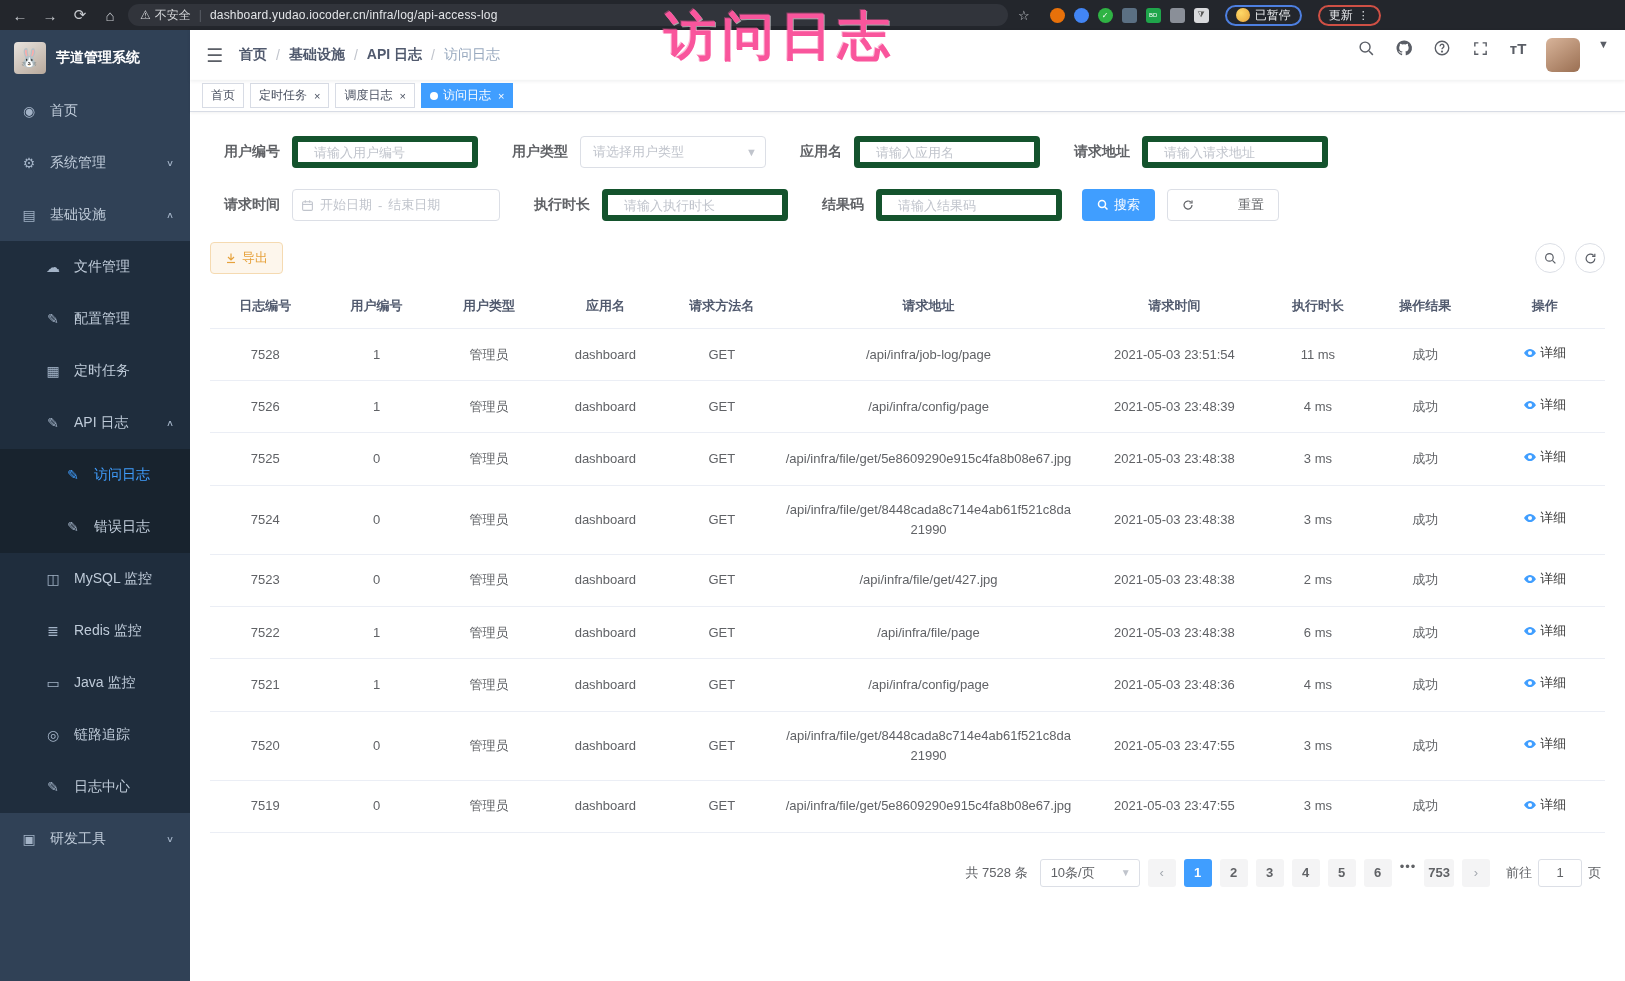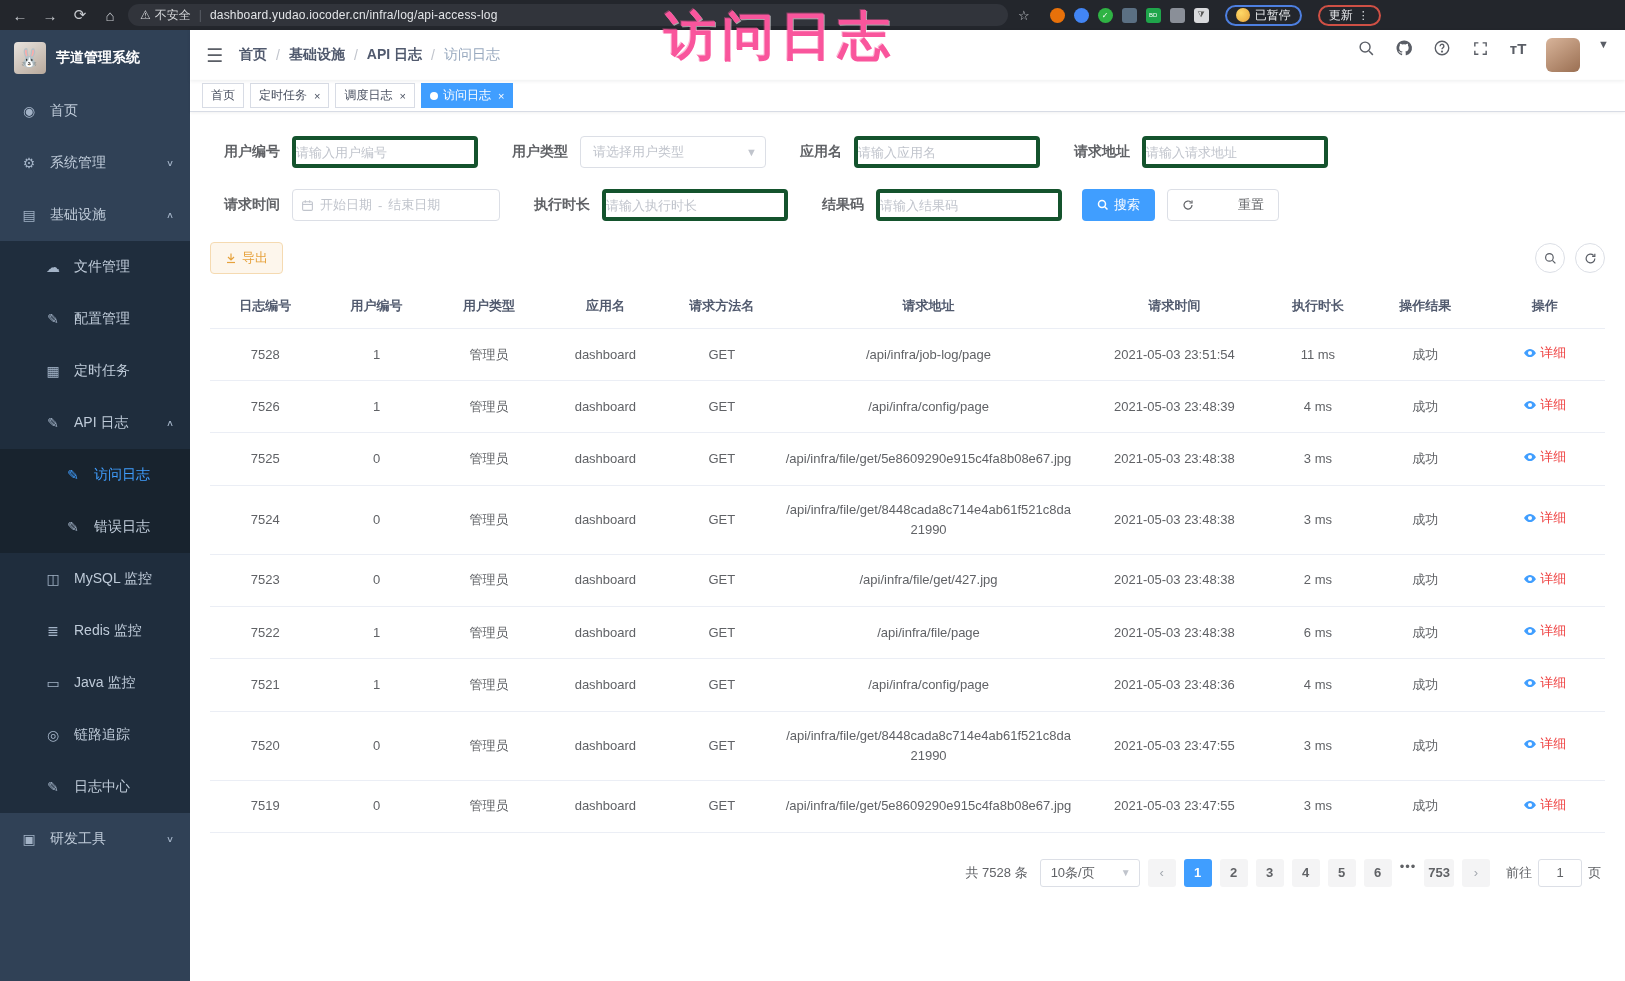--- a/index.html
+++ b/index.html
@@ -62,38 +62,38 @@
   .tag.active { background:#409EFF; border-color:#409EFF; color:#fff; }
   .tag.active .dot { display:inline-block; }
   .tag .close { font-size:11px; margin-left:2px; }
 
   
   .content { flex:1; padding:24px 20px 0 20px; position:relative; }
   .filter-row { display:flex; align-items:center; margin-bottom:21px; }
   .f-item { display:flex; align-items:center; margin-right:20px; }
   .f-label { font-size:14px; color:#606266; font-weight:600; text-align:right; padding-right:12px; white-space:nowrap; }
   .w70 { width:82px; } .w56 { width:68px; }
-  .f-input { height:32px; border:4px solid #14532d; border-radius:4px; padding:0 0; font-size:13px; color:#606266; width:186px; outline:none; font-family:inherit; }
+  .f-input { height:32px; border:6px solid #14532d; border-radius:4px; padding:0 16px; font-size:13px; color:#606266; width:186px; outline:none; font-family:inherit; }
   .f-input::placeholder { color:#c0c4cc; }
   .f-select { height:32px; border:1px solid #dcdfe6; border-radius:4px; width:186px; display:flex; align-items:center; padding:0 8px 0 12px; color:#c0c4cc; font-size:13px; cursor:pointer; }
   .f-select .caret { margin-left:auto; color:#c0c4cc; font-size:11px; }
   .f-daterange { height:32px; border:1px solid #dcdfe6; border-radius:4px; width:208px; display:flex; align-items:center; padding:0 8px; gap:6px; color:#c0c4cc; font-size:13px; }
   .btn { height:32px; border-radius:4px; font-size:13px; display:inline-flex; align-items:center; gap:5px; padding:0 14px; cursor:pointer; border:1px solid transparent; font-family:inherit; }
   .btn-primary { background:#409EFF; color:#fff; }
   .btn-plain { background:#fff; color:#606266; border-color:#dcdfe6; }
   .btn-warning { background:#fdf6ec; color:#e6a23c; border-color:#f5dab1; }
   .toolbar-row { display:flex; align-items:center; margin:3px 0 10px 0; }
   .round-btns { margin-left:auto; display:flex; gap:10px; }
   .round-btn { width:30px; height:30px; border-radius:50%; border:1px solid #dcdfe6; background:#fff; display:flex; align-items:center; justify-content:center; cursor:pointer; }
 
   
   table { width:100%; border-collapse:collapse; table-layout:fixed; }
   thead th { font-size:13px; color:#515a6e; font-weight:bold; padding:13px 4px; border-bottom:1px solid #ebeef5; text-align:center; background:#fff; }
   tbody td { font-size:13px; color:#606266; padding:14px 6px; border-bottom:1px solid #ebeef5; text-align:center; word-break:break-all; line-height:1.55; }
-  .detail-link { color:#ef4444; font-size:13px; cursor:pointer; display:inline-flex; align-items:center; gap:3px; }
+  .detail-link { color:#404040; font-size:13px; cursor:pointer; display:inline-flex; align-items:center; gap:3px; }
 
   
   .pagination { display:flex; align-items:center; justify-content:flex-end; gap:8px; margin:26px 4px 0 0; font-size:13px; color:#606266; }
   .pg-total { margin-right:4px; }
   .pg-size { height:28px; width:100px; border:1px solid #dcdfe6; border-radius:3px; display:flex; align-items:center; padding:0 8px 0 10px; color:#606266; font-size:13px; cursor:pointer; }
   .pg-size .caret { margin-left:auto; color:#c0c4cc; font-size:10px; }
   .pg-btn { min-width:28px; height:28px; border-radius:3px; background:#f4f4f5; color:#606266; display:inline-flex; align-items:center; justify-content:center; font-size:13px; font-weight:bold; padding:0 4px; cursor:pointer; }
   .pg-btn.active { background:#409EFF; color:#fff; }
   .pg-btn.arrow { font-weight:normal; color:#a4a9b0; }
   .pg-ellipsis { color:#606266; letter-spacing:1px; }

